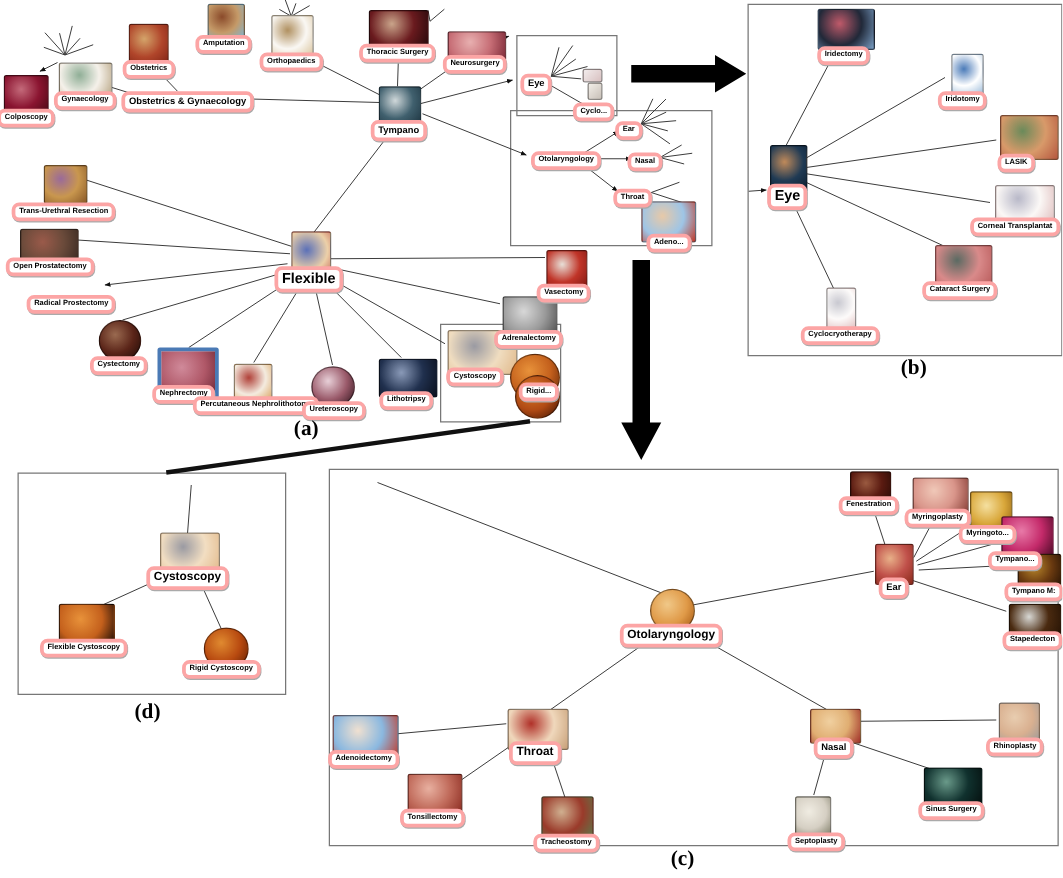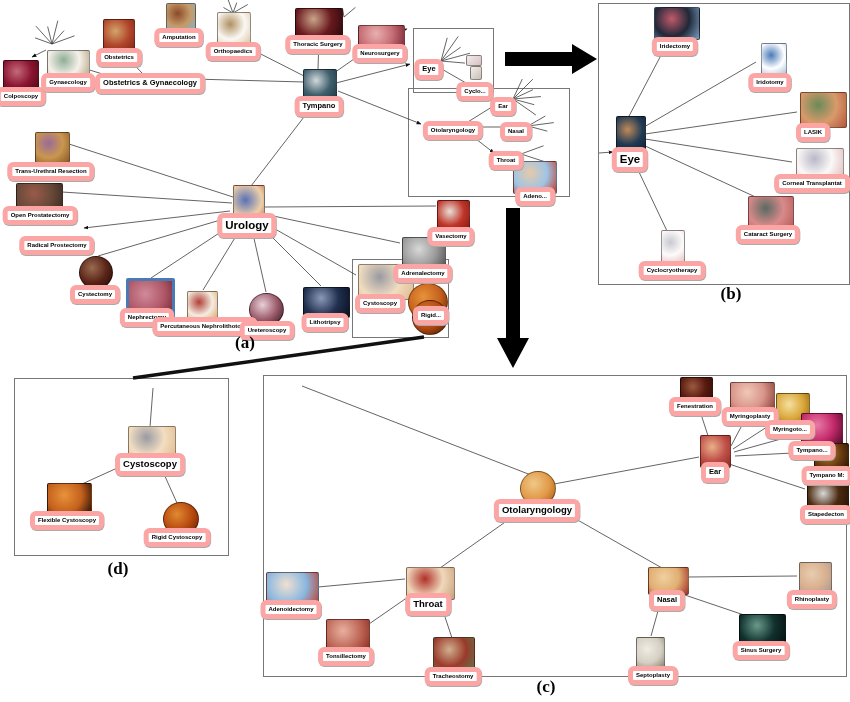--- a/index.html
+++ b/index.html
@@ -2,21 +2,21 @@
 <html><head>
 <meta charset="utf-8">
 <style>
   html,body{margin:0;padding:0;background:#fff;}
   .figure{position:relative;width:850px;height:702px;background:#fff;overflow:hidden;
           font-family:"Liberation Sans",sans-serif;}
   .edge-layer{position:absolute;left:0;top:0;width:850px;height:702px;z-index:1;}
   .box{position:absolute;border:1px solid #777;background:transparent;z-index:0;}
   .thumb{position:absolute;z-index:2;border:1px solid rgba(0,0,0,.4);border-radius:2px;}
   .thumb.circle{border-radius:50%;}
-  .bubble{position:absolute;z-index:3;background:#fff;border:5px solid #fca5a5;border-radius:6px;
+  .bubble{position:absolute;z-index:3;background:#fff;border:3px solid #fca5a5;border-radius:6px;
           padding:1px 3px;font-weight:bold;color:#000;white-space:nowrap;
           transform:translateX(-50%);box-shadow:0.5px 1px 0 #aaa;line-height:1.15;}
   .size-xs{font-size:6px;}
   .size-sm{font-size:7.5px;}
   .size-md{font-size:9.5px;}
   .size-lg{font-size:11.5px;}
   .caption{position:absolute;z-index:3;transform:translateX(-50%);
            font-family:"Liberation Serif",serif;font-weight:bold;font-size:17px;color:#000;}
 </style>
 </head>
@@ -155,21 +155,21 @@
       <div class="bubble size-xs" style="left: 516px; top: 122px;">Nasal</div>
       <div class="bubble size-xs" style="left: 506px; top: 151px;">Throat</div>
       <div class="thumb" style="left: 513px; top: 161px; width: 42px; height: 31px; background: radial-gradient(circle at 38% 35%, rgb(232, 201, 168) 0%, rgb(158, 197, 230) 52%, rgb(192, 58, 42) 100%);"></div>
       <div class="bubble size-xs" style="left: 535px; top: 187px;">Adeno...</div>
       <div class="thumb" style="left: 35px; top: 132px; width: 33px; height: 29px; background: radial-gradient(circle at 38% 35%, rgb(154, 106, 154) 0%, rgb(201, 151, 78) 52%, rgb(138, 90, 40) 100%);"></div>
       <div class="bubble size-xs" style="left: 51px; top: 162px;">Trans-Urethral Resection</div>
       <div class="thumb" style="left: 16px; top: 183px; width: 45px; height: 27px; background: radial-gradient(circle at 38% 35%, rgb(154, 90, 74) 0%, rgb(106, 74, 58) 52%, rgb(58, 42, 34) 100%);"></div>
       <div class="bubble size-xs" style="left: 40px; top: 206px;">Open Prostatectomy</div>
       <div class="bubble size-xs" style="left: 57px; top: 236px;">Radical Prostectomy</div>
       <div class="thumb" style="left: 233px; top: 185px; width: 30px; height: 40px; background: radial-gradient(circle at 38% 35%, rgb(90, 112, 184) 0%, rgb(236, 208, 168) 52%, rgb(184, 64, 56) 100%);"></div>
-      <div class="bubble size-lg" style="left: 247px; top: 213px;">Urology</div>
+      <div class="bubble size-lg" style="left: 247px; top: 213px;">Flexible</div>
       <div class="thumb circle" style="left: 79px; top: 256px; width: 32px; height: 31px; background: radial-gradient(circle at 38% 35%, rgb(154, 106, 80) 0%, rgb(90, 36, 24) 52%, rgb(28, 10, 6) 100%);"></div>
       <div class="bubble size-xs" style="left: 95px; top: 285px;">Cystectomy</div>
       <div class="thumb" style="left: 126px; top: 278px; width: 43px; height: 37px; background: radial-gradient(circle at 38% 35%, rgb(208, 138, 154) 0%, rgb(176, 88, 104) 52%, rgb(106, 36, 50) 100%); border: 3px solid rgb(74, 122, 181);"></div>
       <div class="bubble size-xs" style="left: 147px; top: 308px;">Nephrectomy</div>
       <div class="thumb" style="left: 187px; top: 291px; width: 29px; height: 29px; background: radial-gradient(circle at 38% 35%, rgb(176, 64, 56) 0%, rgb(244, 236, 224) 52%, rgb(217, 160, 90) 100%);"></div>
       <div class="bubble size-xs" style="left: 205px; top: 317px;">Percutaneous Nephrolithotomy</div>
       <div class="thumb circle" style="left: 249px; top: 293px; width: 33px; height: 31px; background: radial-gradient(circle at 38% 35%, rgb(232, 208, 216) 0%, rgb(154, 90, 106) 52%, rgb(42, 16, 24) 100%);"></div>
       <div class="bubble size-xs" style="left: 267px; top: 321px;">Ureteroscopy</div>
       <div class="thumb" style="left: 303px; top: 287px; width: 45px; height: 29px; background: radial-gradient(circle at 38% 35%, rgb(138, 154, 184) 0%, rgb(32, 48, 78) 52%, rgb(10, 16, 30) 100%);"></div>
       <div class="bubble size-xs" style="left: 325px; top: 313px;">Lithotripsy</div>

